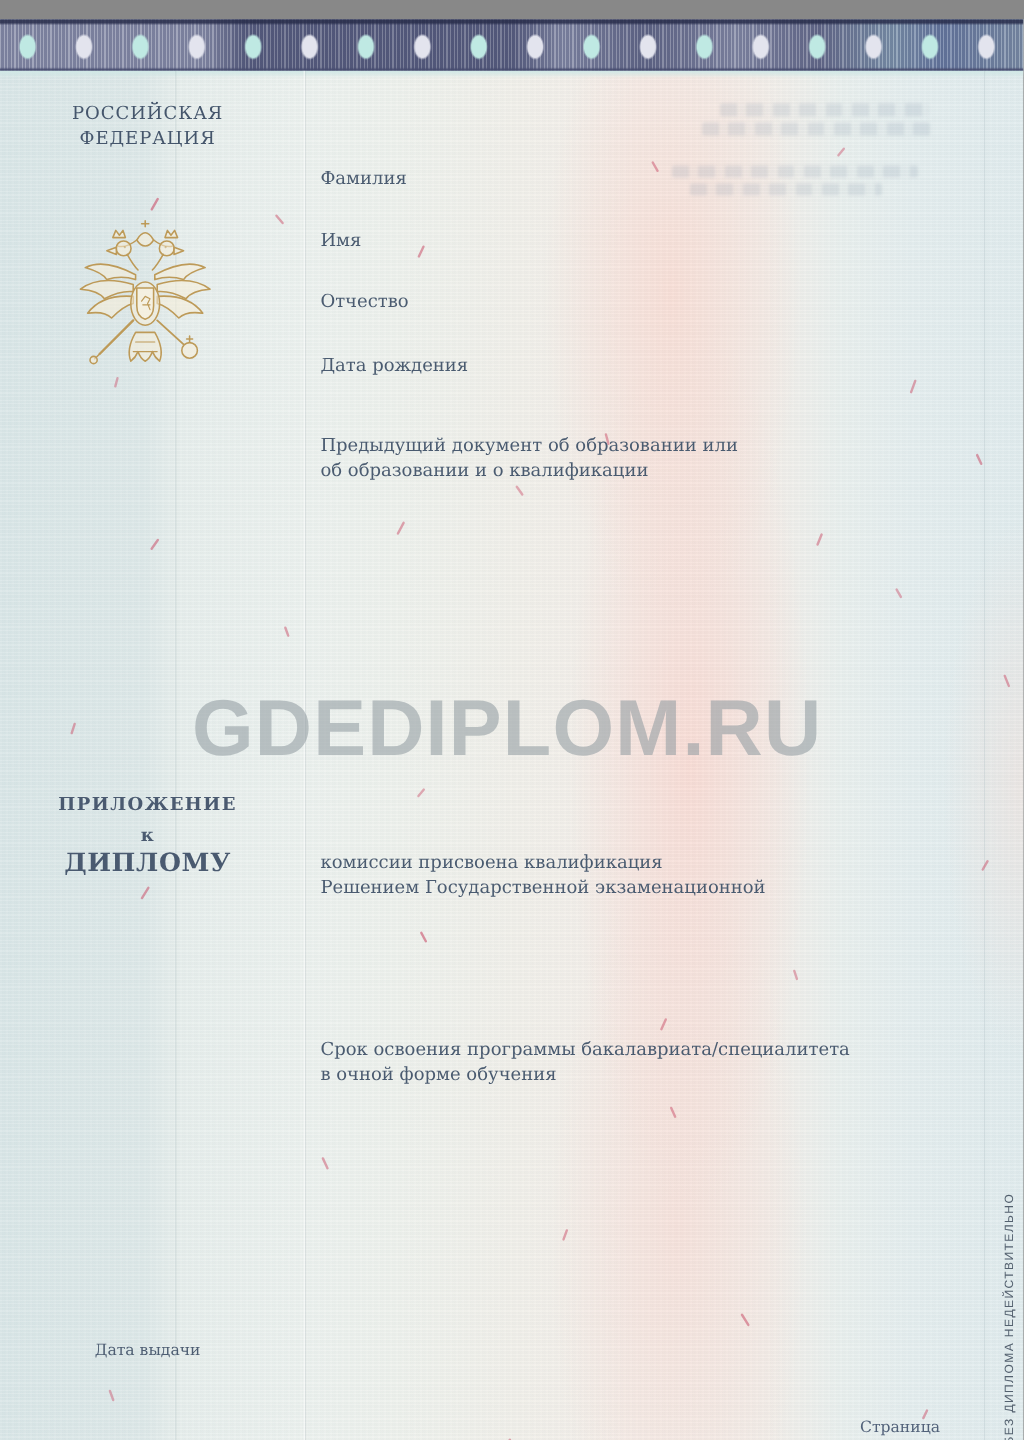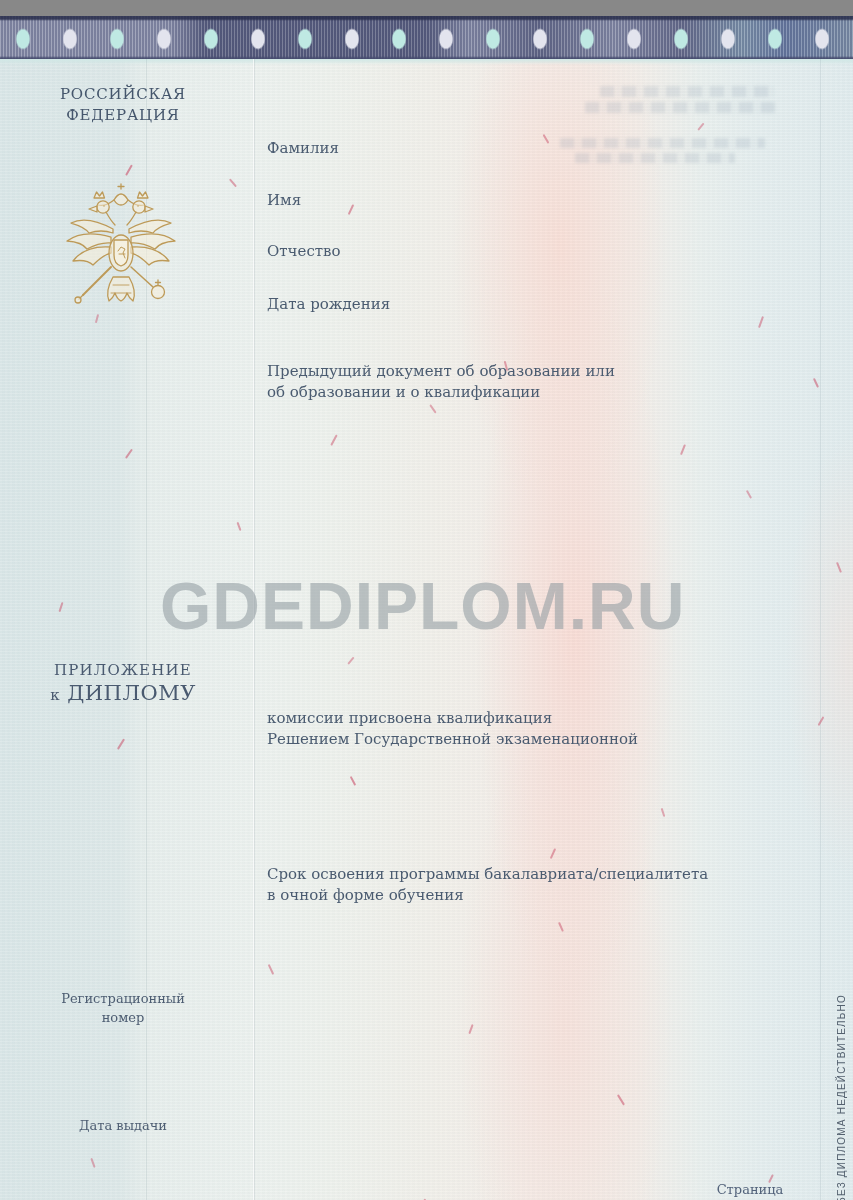--- a/index.html
+++ b/index.html
@@ -52,21 +52,21 @@
   }
   .guilloche-underline{
     position:absolute;left:0;top:43px;width:853px;height:6px;
     background:linear-gradient(180deg,#cfe7e5,rgba(207,231,229,0));
   }
 
   
   .abs{position:absolute;}
   .left-col{left:48px;width:150px;text-align:center;}
   .country{top:68px;font-size:15px;letter-spacing:0.8px;line-height:21px;color:#45566c;}
-  .doc-title{top:645px;color:#4a5a70;}
+  .doc-title{top:645px;color:#4a5a70;font-weight:bold;}
   .doc-title .l1{font-size:15px;letter-spacing:1.2px;}
   .doc-title .l2{font-size:21px;letter-spacing:0.5px;margin-top:2px;}
   .doc-title .l2 .prefix{font-size:15px;}
   .section-title{left:267px;font-size:15.5px;letter-spacing:0.4px;color:#41526a;}
   .s1{top:70px;}
   .s2{top:642px;}
   .field-label{left:267px;font-size:15px;color:#4a5b70;}
   .f-surname{top:123px;}
   .f-name{top:175px;}
   .f-patronymic{top:226px;}
@@ -197,24 +197,20 @@
 
   <div class="abs two-line decision">
     <div>комиссии присвоена квалификация</div>
     <div>Решением Государственной экзаменационной</div>
   </div>
   <div class="abs two-line duration">
     <div>Срок освоения программы бакалавриата/специалитета</div>
     <div>в очной форме обучения</div>
   </div>
 
-  <div class="abs left-col reg-number">
-    <div>Регистрационный</div>
-    <div>номер</div>
-  </div>
   <div class="abs left-col issue-date">Дата выдачи</div>
 
   <div class="abs page-label">Страница</div>
   <div class="abs edge-notice">БЕЗ ДИПЛОМА НЕДЕЙСТВИТЕЛЬНО</div>
 
   <div id="fibers">
       <div class="fiber" style="left: 128px; top: 148px; height: 12px; transform: rotate(30deg); background: rgb(201, 80, 106); opacity: 0.6;"></div>
       <div class="fiber" style="left: 232px; top: 162px; height: 10px; transform: rotate(-40deg); background: rgb(201, 80, 106); opacity: 0.5;"></div>
       <div class="fiber" style="left: 96px; top: 298px; height: 9px; transform: rotate(15deg); background: rgb(201, 80, 106); opacity: 0.45;"></div>
       <div class="fiber" style="left: 350px; top: 188px; height: 11px; transform: rotate(25deg); background: rgb(201, 80, 106); opacity: 0.55;"></div>

